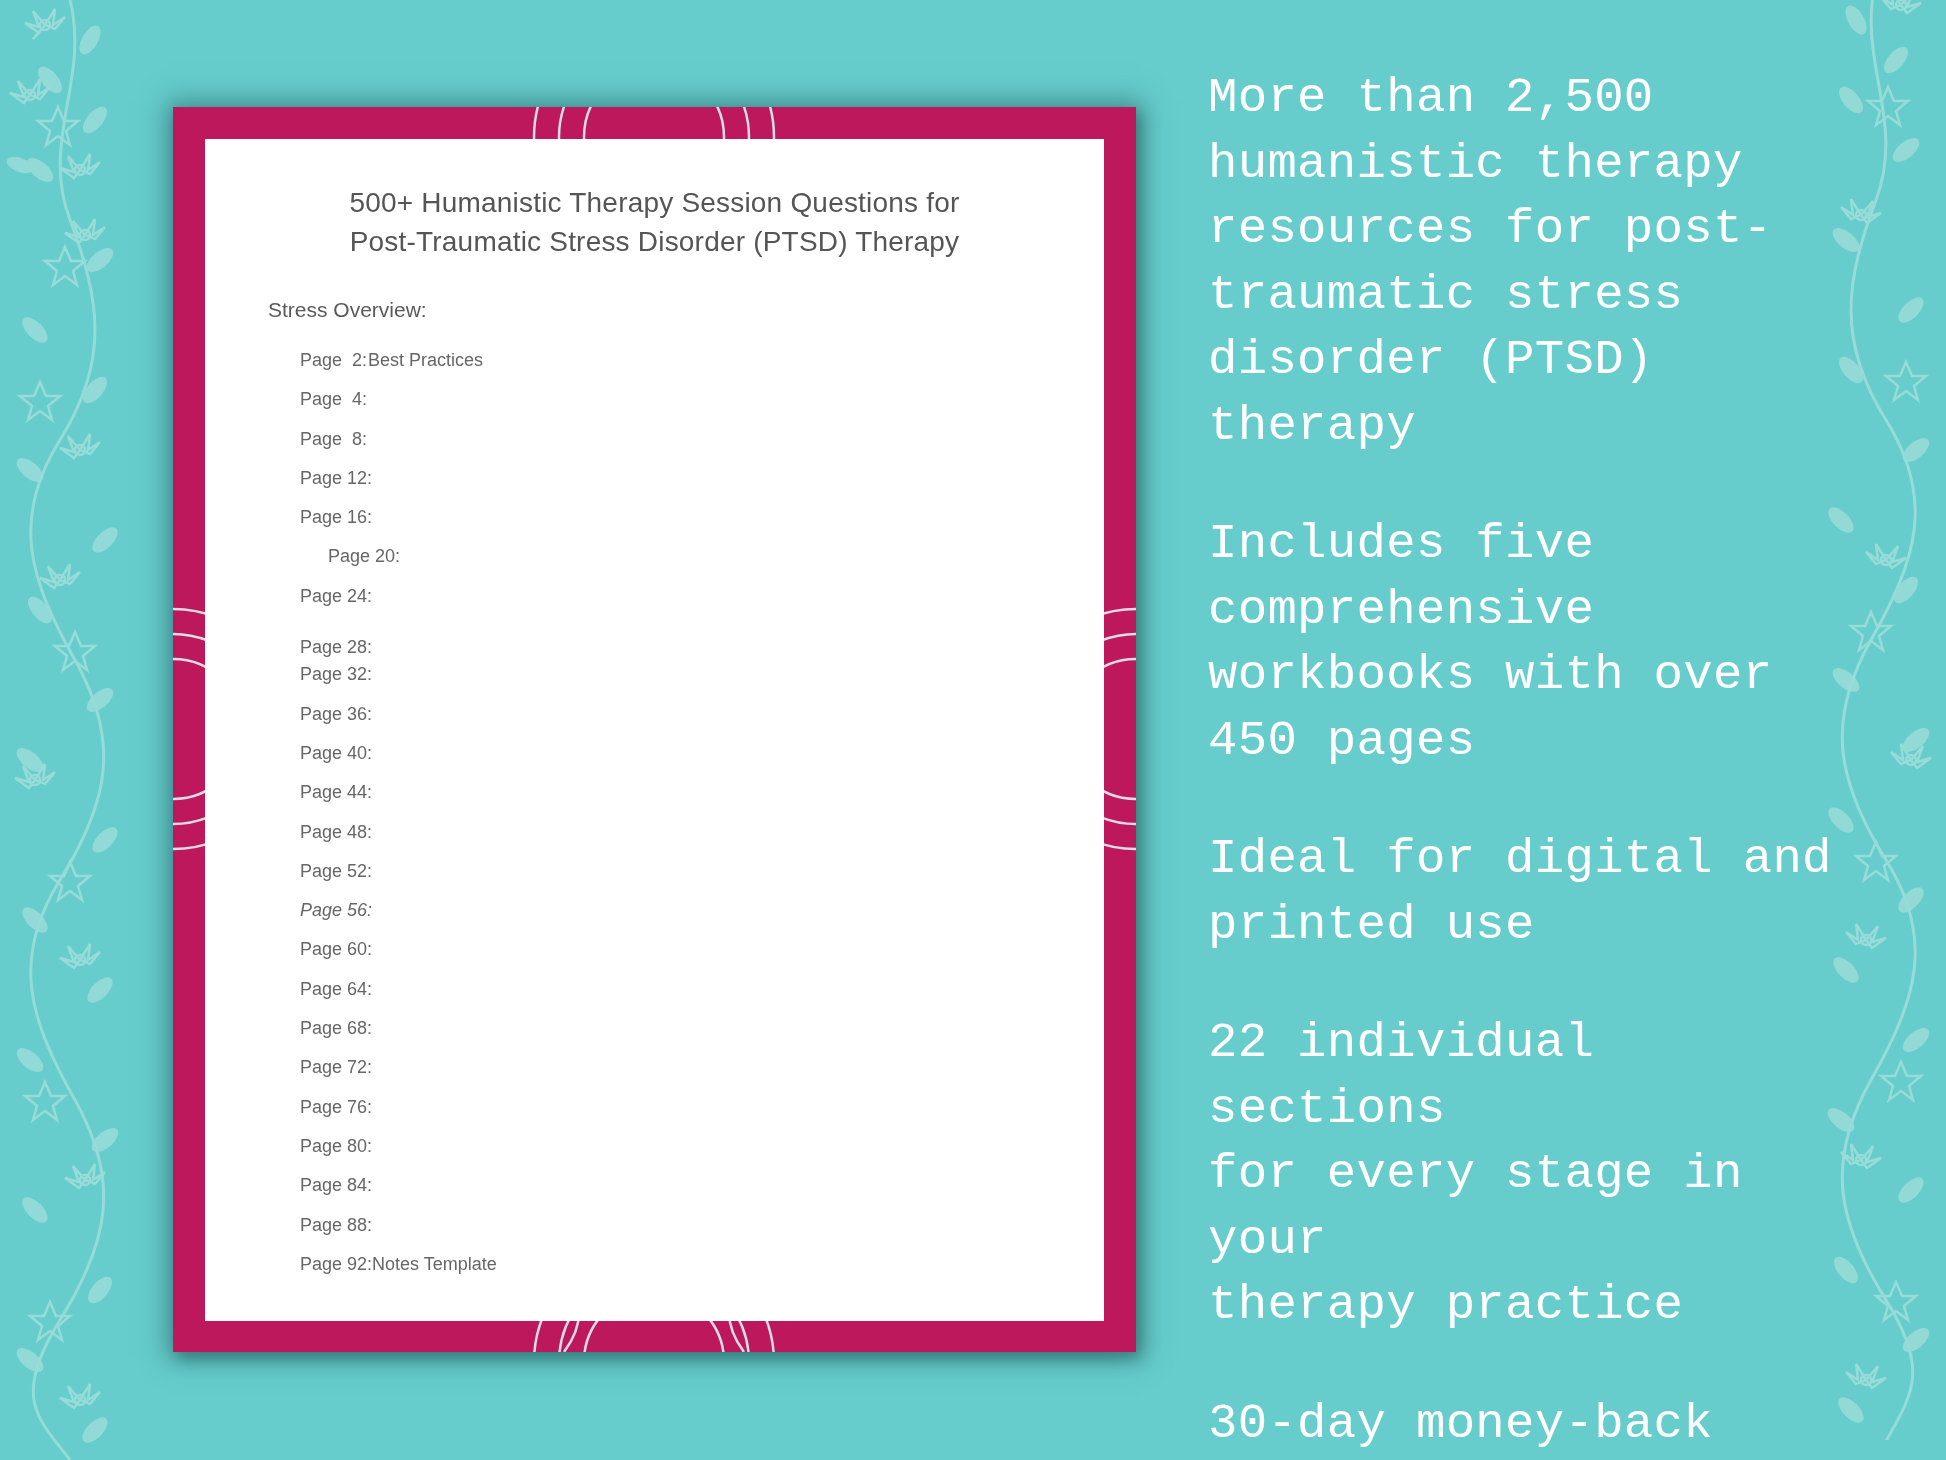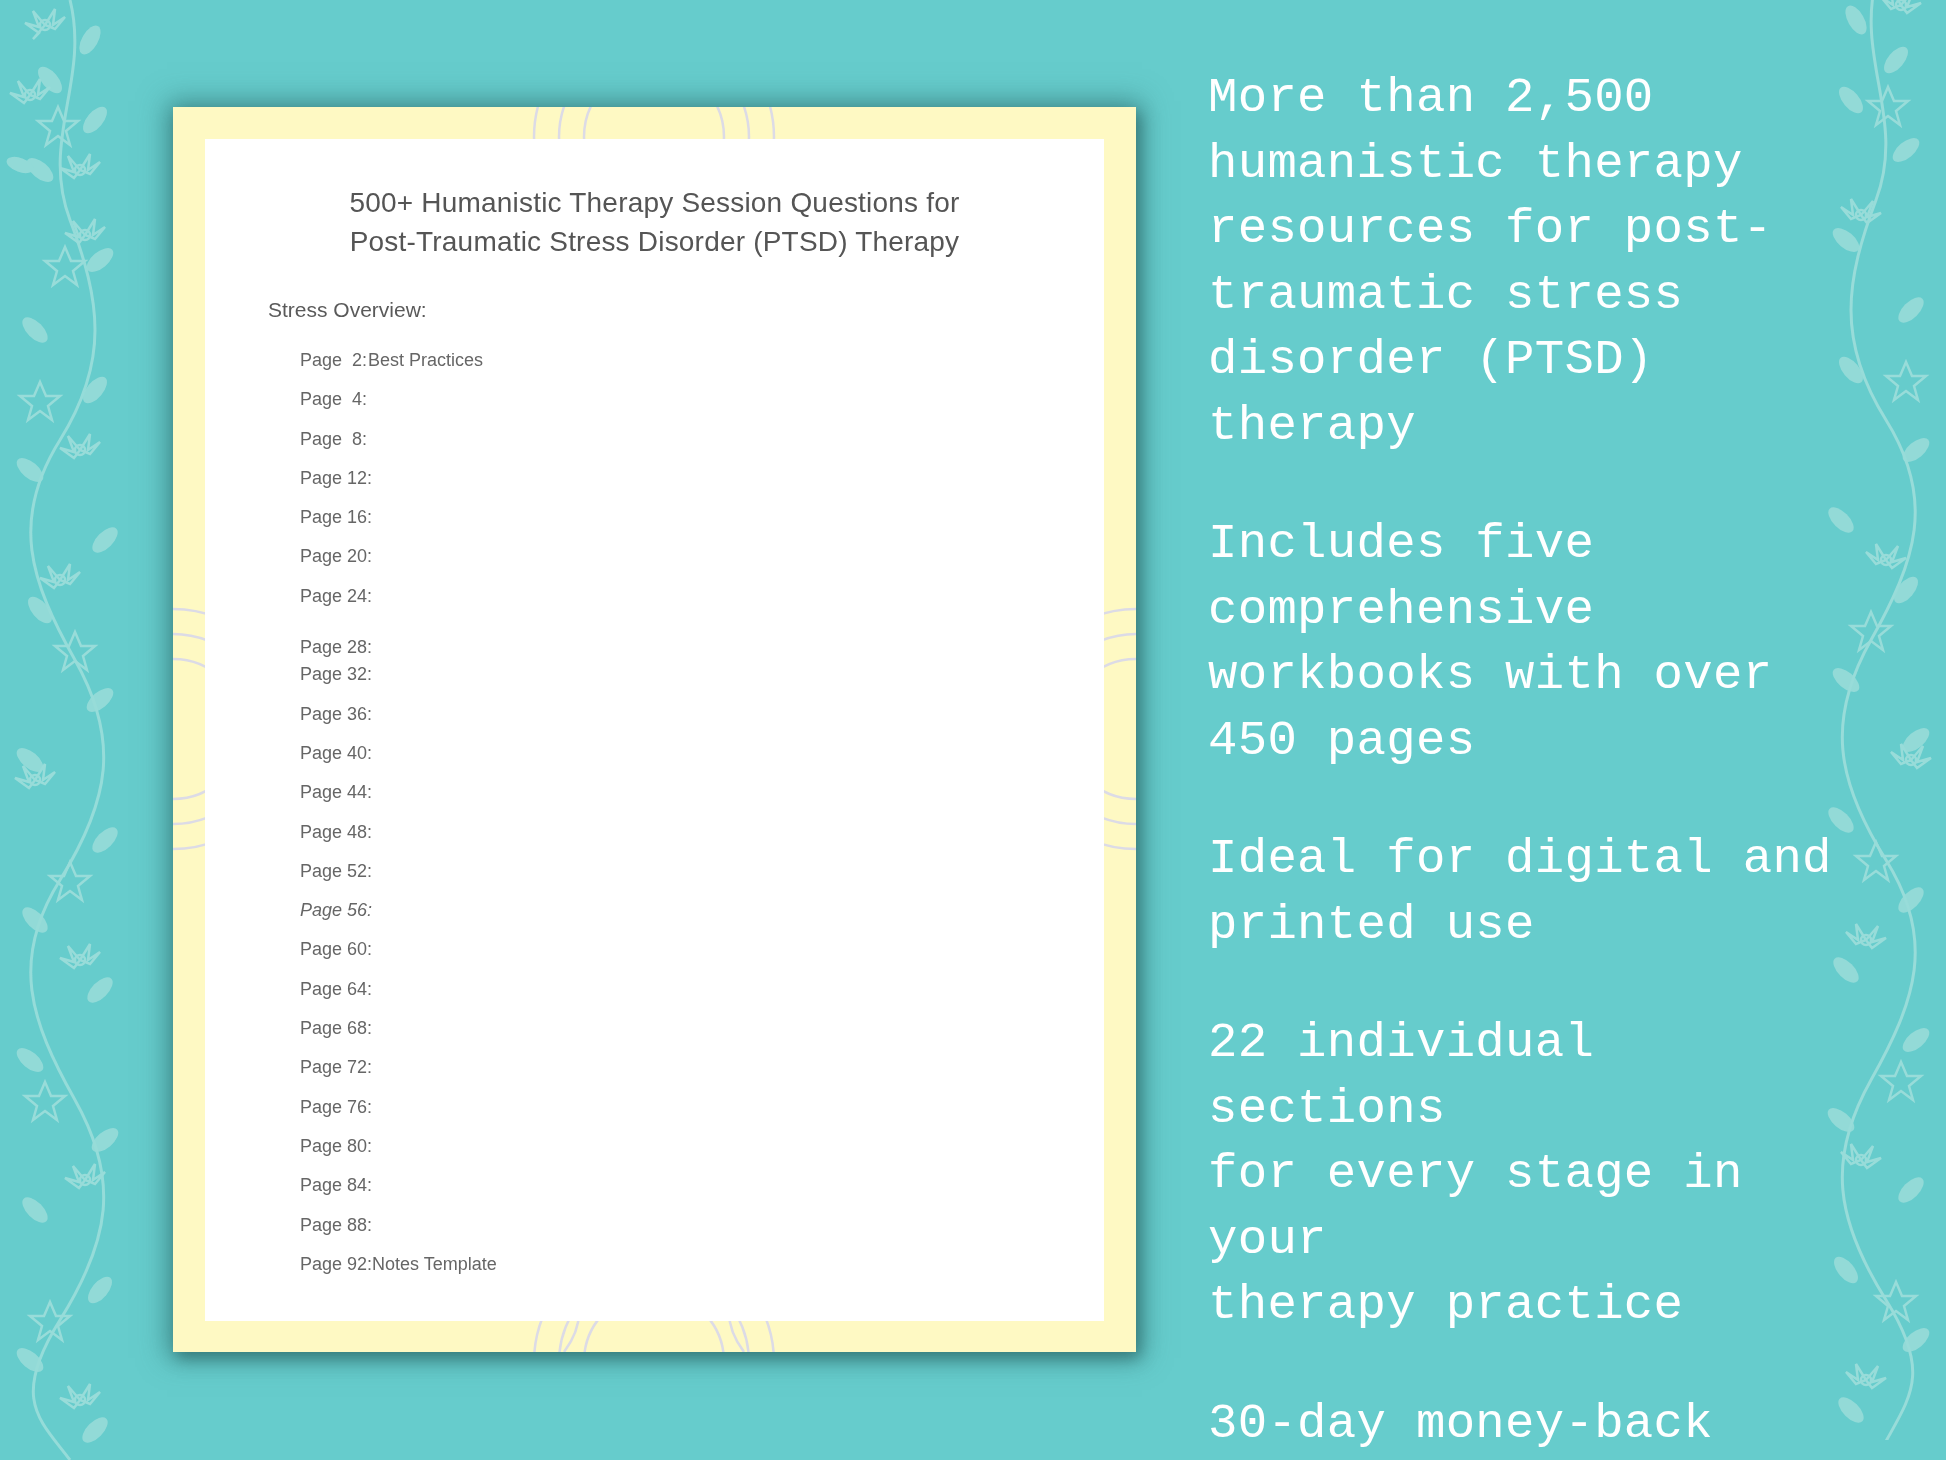--- a/index.html
+++ b/index.html
@@ -7,21 +7,21 @@
     width: 1946px; height: 1460px; overflow: hidden; position: relative;
     background: #66cccc;
     font-family: "Liberation Sans", sans-serif;
   }
   .vine { position: absolute; top: 0; width: 140px; height: 1460px; }
   .vine-left { left: 0; }
   .vine-right { right: 0; }
 
   .doc {
     position: absolute; left: 173px; top: 107px; width: 963px; height: 1245px;
-    background: #fef9c3;
+    background: #be185d;
     box-shadow: 0 0 26px 6px rgba(40, 100, 100, 0.55), 4px 6px 14px rgba(30,80,80,0.5);
     overflow: hidden;
   }
   .mandala { position: absolute; }
   .doc-inner {
     position: absolute; left: 32px; top: 32px; width: 899px; height: 1182px;
     background: #ffffff;
     color: #5d5d5d;
   }
   .doc-title {
@@ -270,21 +270,21 @@
       <div>500+ Humanistic Therapy Session Questions for</div>
       <div>Post-Traumatic Stress Disorder (PTSD) Therapy</div>
     </div>
     <div class="overview-label">Stress Overview:</div>
     <ul class="toc" id="toc">
         <li><span class="pg" style="white-space: pre;">Page  2:</span><span class="ttl">Best Practices</span></li>
         <li><span class="pg" style="white-space: pre;">Page  4:</span><span class="ttl"></span></li>
         <li><span class="pg" style="white-space: pre;">Page  8:</span><span class="ttl"></span></li>
         <li><span class="pg" style="white-space: pre;">Page 12:</span><span class="ttl"></span></li>
         <li><span class="pg" style="white-space: pre;">Page 16:</span><span class="ttl"></span></li>
-        <li><span class="pg" style="white-space: pre;">Page 20:</span><span class="ttl"></span></li>
+        <li><span class="pg" style="white-space: pre; margin-left: 28px;">Page 20:</span><span class="ttl"></span></li>
         <li><span class="pg" style="white-space: pre;">Page 24:</span><span class="ttl"></span></li>
         <li><span class="pg" style="white-space: pre; margin-top: 12px;">Page 28:</span><span class="ttl"></span></li>
         <li><span class="pg" style="white-space: pre;">Page 32:</span><span class="ttl"></span></li>
         <li><span class="pg" style="white-space: pre;">Page 36:</span><span class="ttl"></span></li>
         <li><span class="pg" style="white-space: pre;">Page 40:</span><span class="ttl"></span></li>
         <li><span class="pg" style="white-space: pre;">Page 44:</span><span class="ttl"></span></li>
         <li><span class="pg" style="white-space: pre;">Page 48:</span><span class="ttl"></span></li>
         <li><span class="pg" style="white-space: pre;">Page 52:</span><span class="ttl"></span></li>
         <li><span class="pg" style="white-space: pre; font-style: italic;">Page 56:</span><span class="ttl"></span></li>
         <li><span class="pg" style="white-space: pre;">Page 60:</span><span class="ttl"></span></li>

